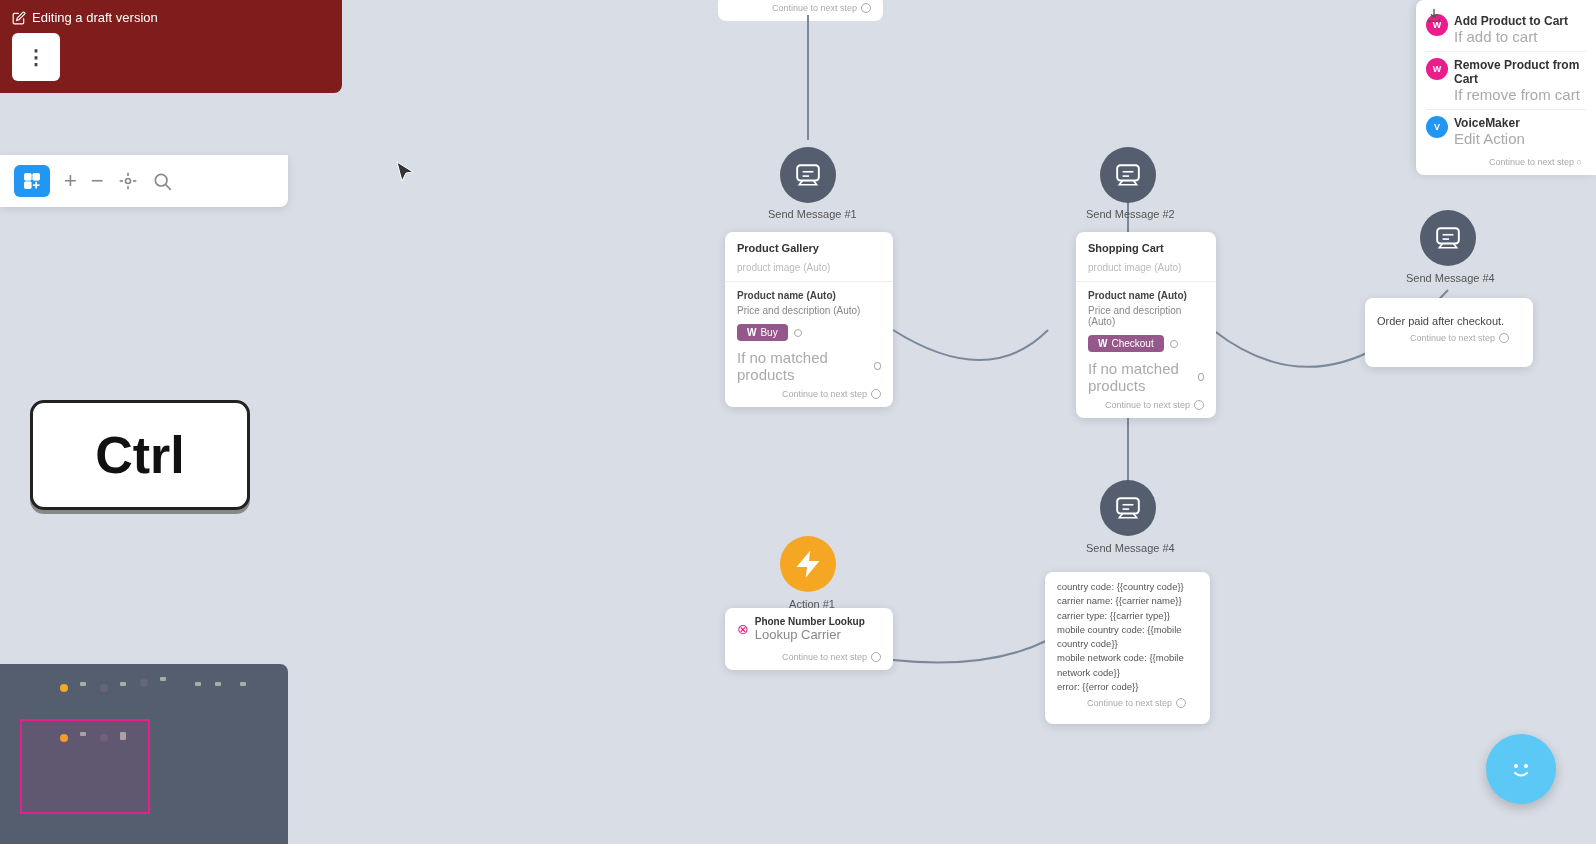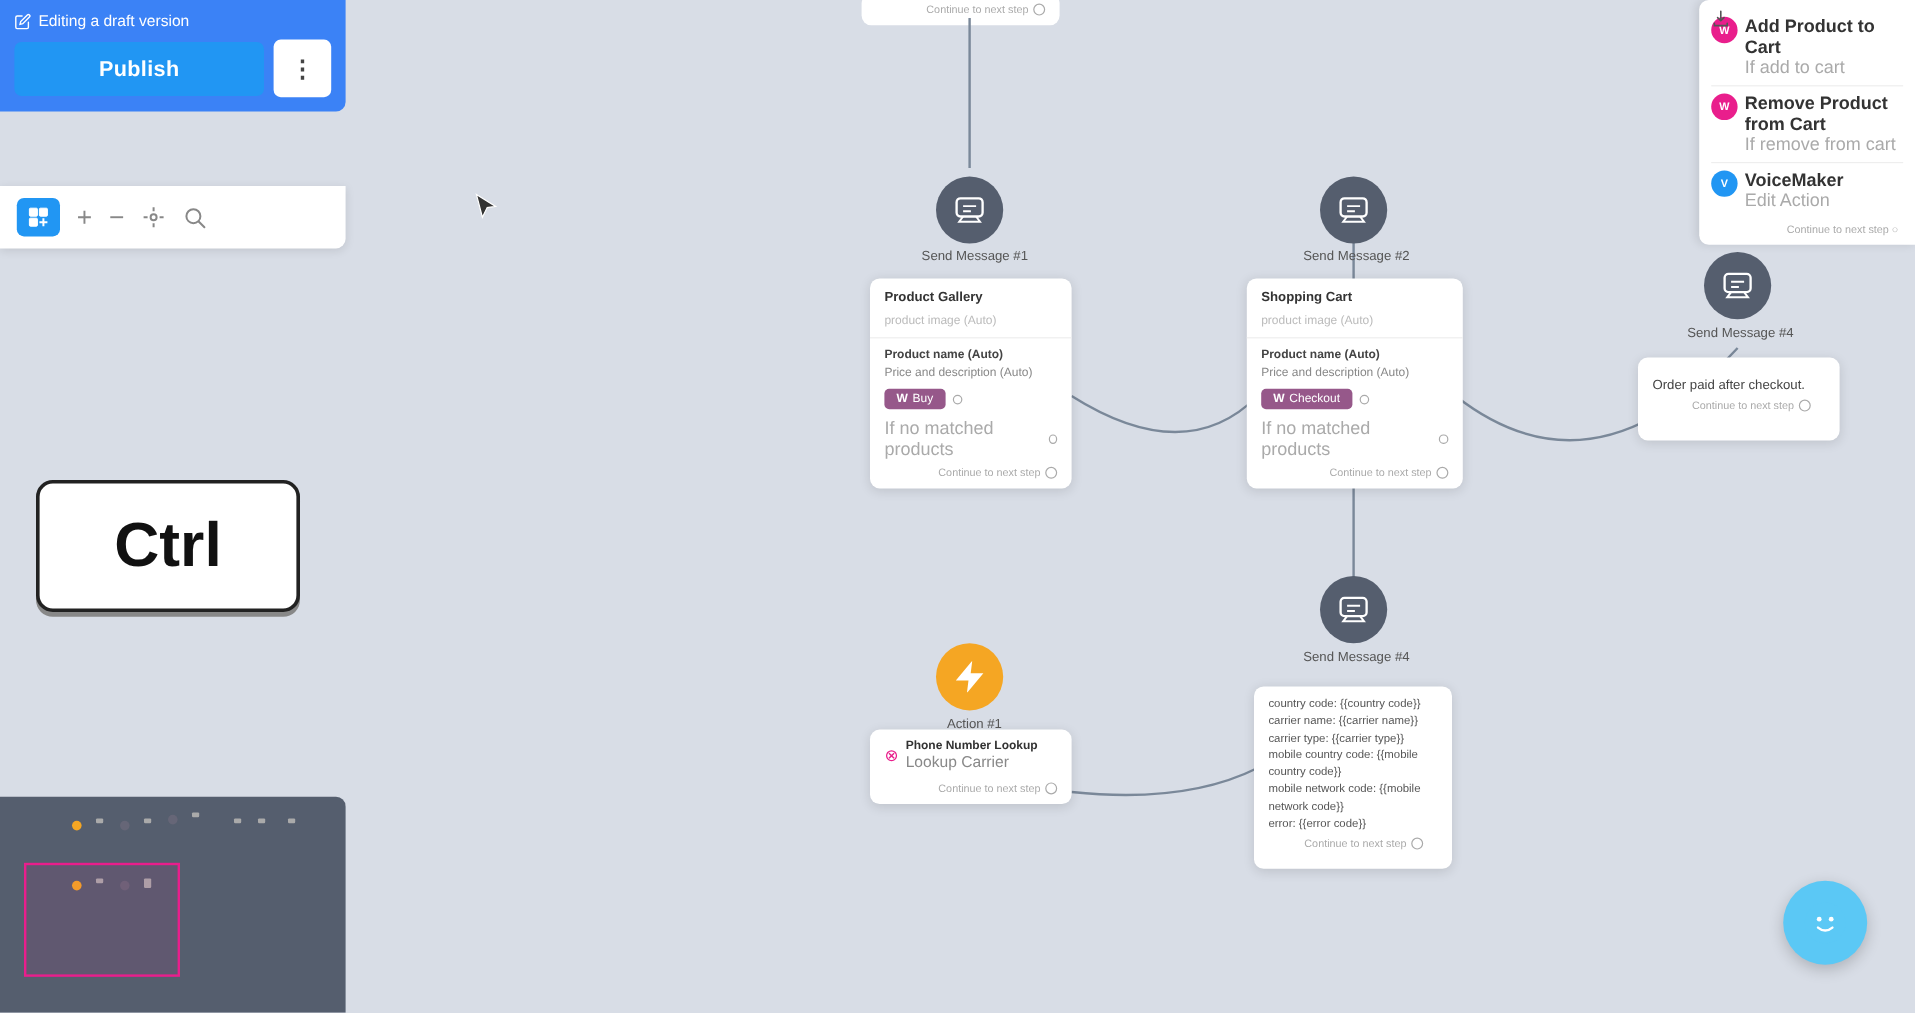--- a/index.html
+++ b/index.html
@@ -17,22 +17,22 @@
       position: absolute;
       top: 0; left: 0;
       width: 100%; height: 100%;
       background: #d8dde6;
     }
 
     
     .top-panel {
       position: absolute;
       top: 0; left: 0;
-      width: 288px;
-      background: #3b82f6;
+      width: 342px;
+      background: #7f1d1d;
       border-radius: 0 0 8px 0;
       padding: 10px 12px 12px;
       z-index: 100;
     }
     .draft-label {
       color: #fff;
       font-size: 13px;
       display: flex;
       align-items: center;
       gap: 6px;
@@ -282,21 +282,21 @@
       width: 22px; height: 22px;
       border-radius: 50%;
       background: #e91e8c;
       display: flex; align-items: center; justify-content: center;
       flex-shrink: 0;
       color: #fff;
       font-size: 9px;
       font-weight: 700;
     }
     .right-icon-circle.blue { background: #2196f3; }
-    .right-panel-text { color: #333; font-weight: 600; font-size: 15px; }
+    .right-panel-text { color: #333; font-weight: 600; font-size: 12px; }
     .right-panel-sub { color: #aaa; font-size: 15px; }
 
     
     .chat-bubble {
       position: absolute;
       right: 40px;
       bottom: 40px;
       width: 70px;
       height: 70px;
       border-radius: 50%;
@@ -399,21 +399,21 @@
     <div class="no-match-row">
       <span>If no matched products</span>
       <span class="small-dot"></span>
     </div>
     <div class="card-footer">
       <span>Continue to next step</span>
       <span class="card-footer-dot"></span>
     </div>
   </div>
 
-  <div class="flow-card" style="left:751px; top:232px; width:180px;">
+  <div class="flow-card" style="left:788px; top:232px; width:140px;">
     <div class="card-title">Shopping Cart</div>
     <div class="card-row" style="font-size:10px;color:#bbb;">product image (Auto)</div>
     <div class="card-divider"></div>
     <div class="card-row bold">Product name (Auto)</div>
     <div class="card-row">Price and description (Auto)</div>
     <div class="card-btn-row">
       <button class="card-woo-btn">
         <span style="font-weight:900;font-size:10px;">W</span>
         <span>Checkout</span>
       </button>
@@ -470,21 +470,20 @@
 
 <div class="top-panel">
   <div class="draft-label">
     <svg width="14" height="14" viewBox="0 0 24 24" fill="none">
       <path d="M11 4H4a2 2 0 00-2 2v14a2 2 0 002 2h14a2 2 0 002-2v-7" stroke="#fff" stroke-width="2" stroke-linecap="round"></path>
       <path d="M18.5 2.5a2.121 2.121 0 013 3L12 15l-4 1 1-4 9.5-9.5z" stroke="#fff" stroke-width="2" stroke-linecap="round"></path>
     </svg>
     <span style="font-size:13px;color:#fff;">Editing a draft version</span>
   </div>
   <div class="toolbar-row">
-    <button class="publish-btn">Publish</button>
     <button class="more-btn">⋮</button>
   </div>
 </div>
 
 <div class="tool-bar">
   <div class="tool-icon active">
     <svg width="20" height="20" viewBox="0 0 24 24" fill="none">
       <rect x="3" y="3" width="8" height="8" rx="1" fill="#fff" stroke="#fff" stroke-width="1"></rect>
       <rect x="13" y="3" width="8" height="8" rx="1" fill="#fff" stroke="#fff" stroke-width="1"></rect>
       <rect x="3" y="13" width="8" height="8" rx="1" fill="#fff" stroke="#fff" stroke-width="1"></rect>

